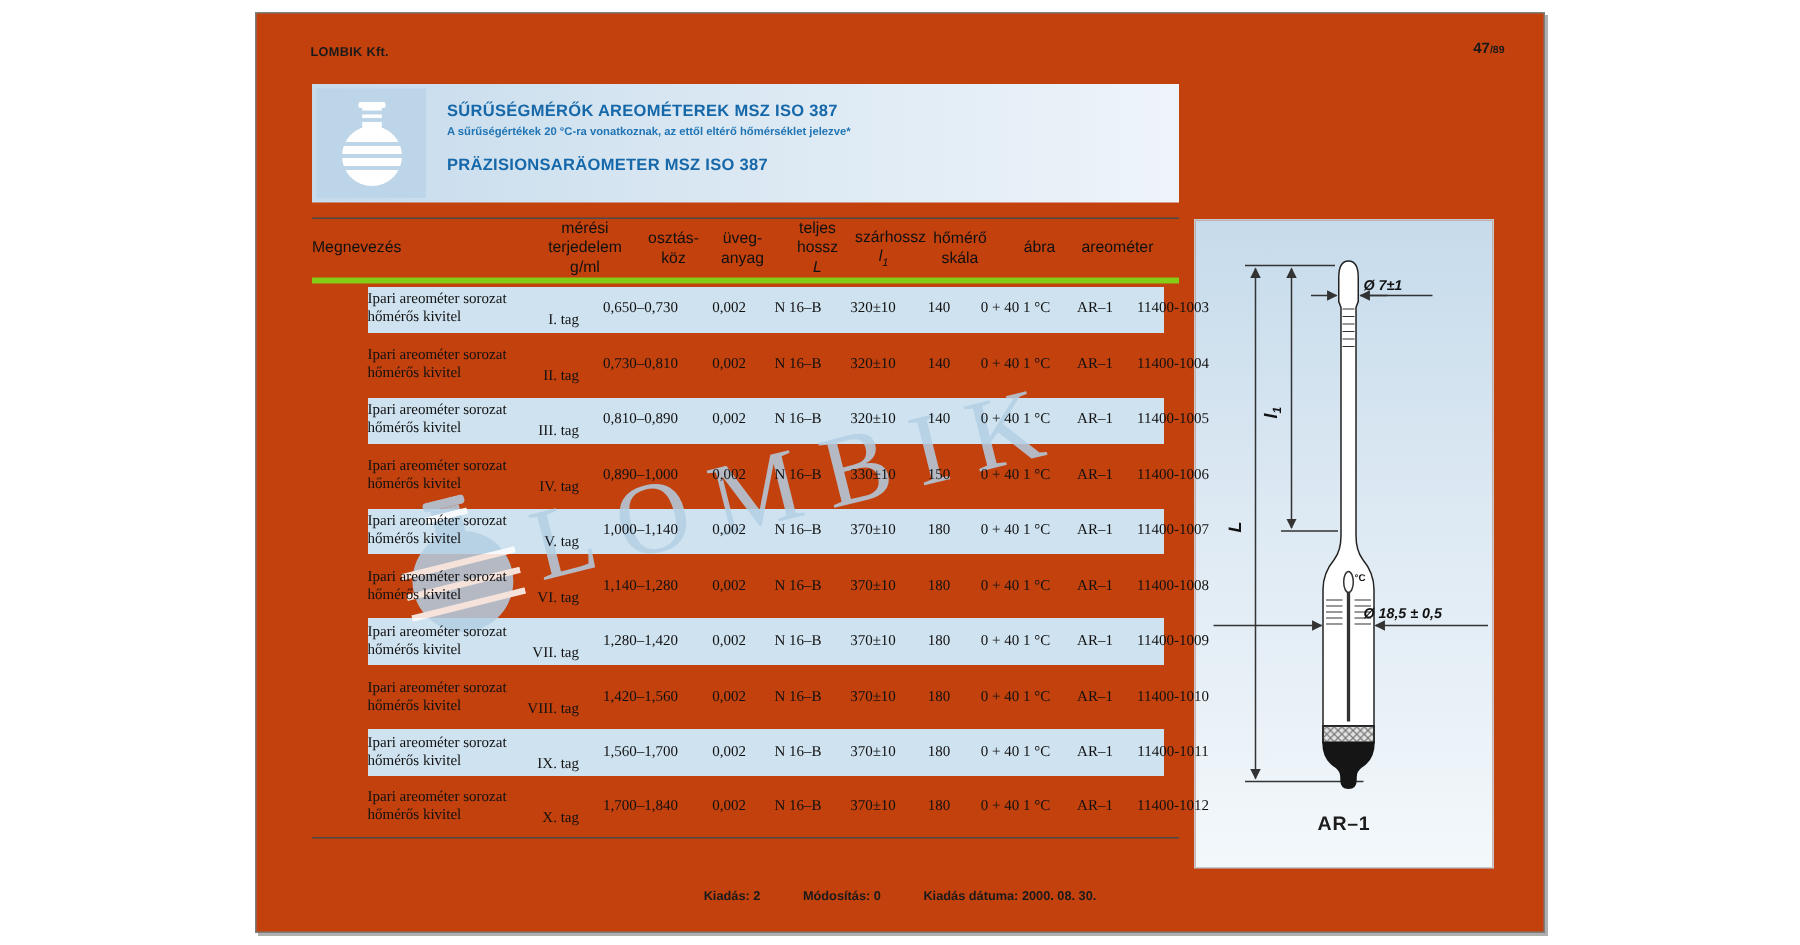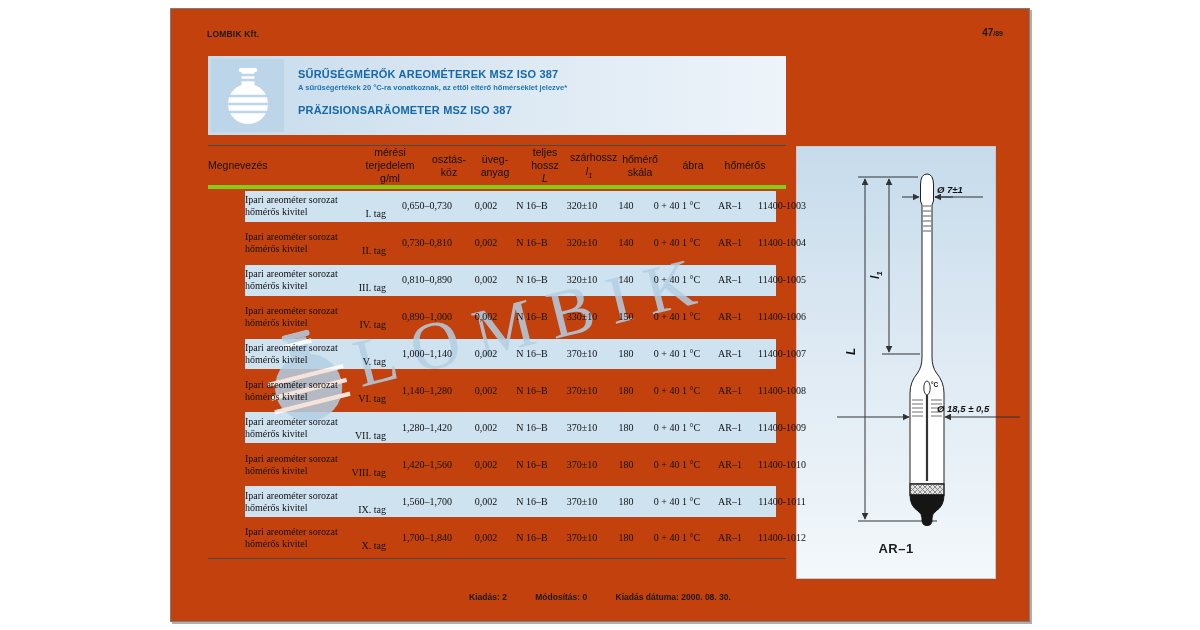--- a/index.html
+++ b/index.html
@@ -65,21 +65,21 @@
     color:#b3cfe4;opacity:.85;
   }
   .watermark .wtext{
     font-family:"Liberation Serif",serif;font-size:68px;letter-spacing:16px;
     line-height:1;white-space:nowrap;
   }
   
   .panel{
     position:absolute;left:625px;top:137px;width:200px;height:433px;
     background:linear-gradient(180deg,#c6dbeb 0%,#dde9f3 45%,#f3f8fb 100%);
-    border:1px solid #c3ccd3;box-sizing:border-box;padding-left:28px;
+    border:1px solid #c3ccd3;box-sizing:border-box;
   }
   .panel .caption{
     position:absolute;left:0;right:0;bottom:22px;text-align:center;
     font-size:13px;font-weight:bold;color:#1c1c1c;letter-spacing:.5px;
   }
   .dim{font:italic bold 12px "Liberation Sans",sans-serif;fill:#111;}
   .dlab{font:italic bold 9.5px "Liberation Sans",sans-serif;fill:#111;}
   .cq{font:bold 6.5px "Liberation Sans",sans-serif;fill:#111;}
   
   .footer{
@@ -146,21 +146,21 @@
         <div class="sym"><span>l</span><sub>1</sub></div>
       </div>
       <div class="cell hc col-thermo">
         <div>hőmérő</div>
         <div>skála</div>
       </div>
       <div class="cell hc col-figure">
         <div>ábra</div>
       </div>
       <div class="cell hc col-sku">
-        <div>hőmérős</div>
+        <div>areométer</div>
       </div>
     </div>
   <div class="tbody">
       <div class="trow shaded">
         <div class="cell col-name">
           <div>Ipari areométer sorozat</div>
           <div>hőmérős kivitel</div>
         </div>
         <div class="cell col-tag">I. tag</div>
         <div class="cell col-range">0,650–0,730</div>

